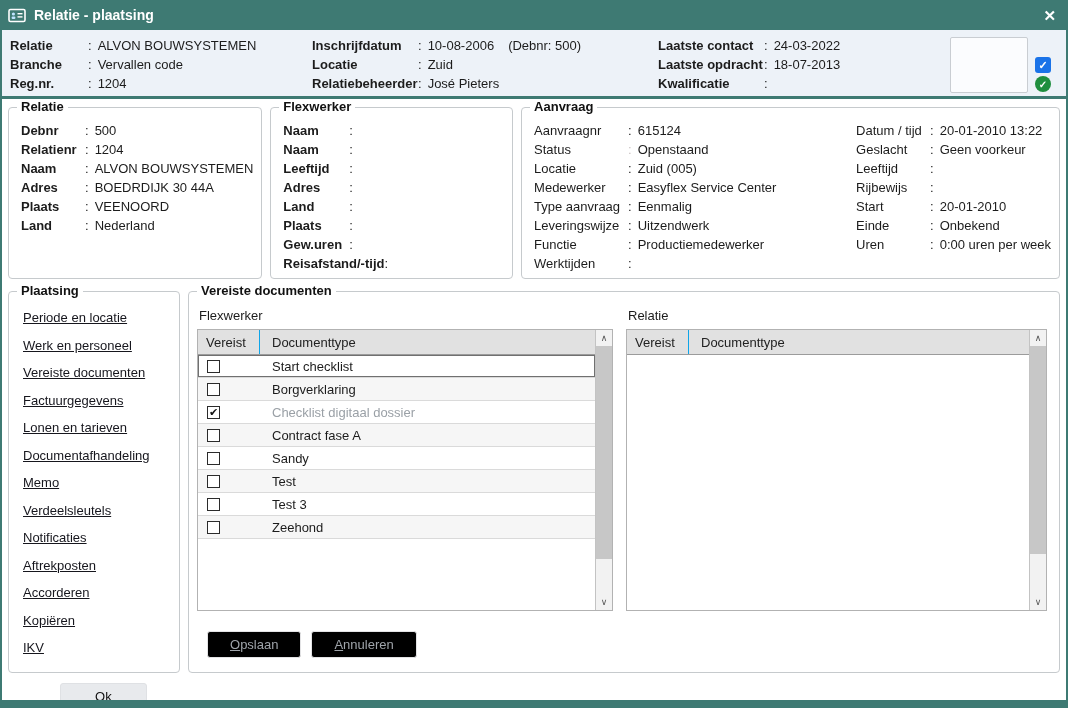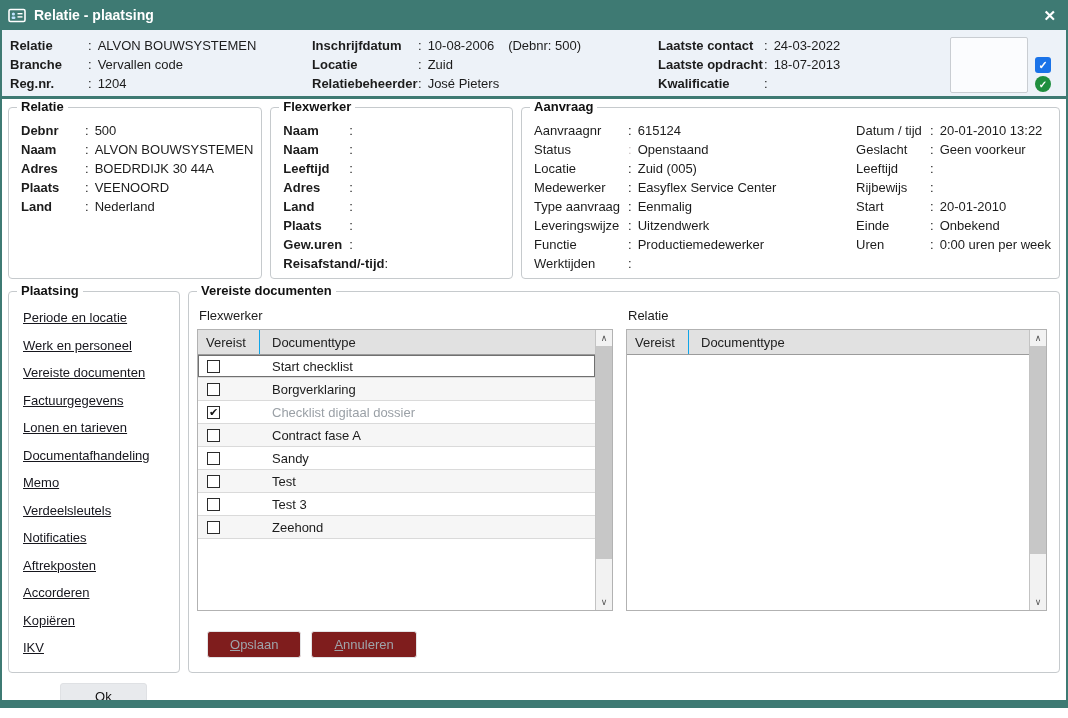--- a/index.html
+++ b/index.html
@@ -76,21 +76,21 @@
   .cell-v{width:62px;display:flex;align-items:center;}
   .cb{width:13px;height:13px;border:1.5px solid #2b2b2b;background:#fff;margin-left:9px;
     font-size:11px;line-height:11px;text-align:center;color:#111;}
   .cell-d{padding-left:12px;}
   .muted{color:#9aa0a6;}
   .sb{width:17px;border-left:1px solid #c3c3c3;background:#f2f2f2;display:flex;flex-direction:column;flex:0 0 17px;}
   .sb-btn{height:16px;text-align:center;font-size:9px;color:#555;line-height:16px;user-select:none;cursor:pointer;}
   .sb-track{flex:1;position:relative;}
   .sb-thumb{position:absolute;left:0;right:0;top:0;background:#c7c7c7;}
   .btnrow{margin:20px 0 0 10px;display:flex;gap:10px;}
-  .btn{font-size:13px;padding:5px 22px;border-radius:3px;background:#7f1d1d;border:1px solid #e3e3e5;
+  .btn{font-size:13px;padding:5px 22px;border-radius:3px;background:#000000;border:1px solid #e3e3e5;
     color:#9fa4aa;cursor:default;}
   .accel{text-decoration:underline;}
   .footer{margin:10px 0 0 4px;padding-left:48px;}
   .btn-ok{font-size:13px;padding:5px 34px;border-radius:3px;background:#e8eaed;border:1px solid #dfe1e4;
     color:#111;cursor:pointer;}
 </style>
 </head>
 <body>
 
 <div class="window">
@@ -135,20 +135,21 @@
   <div class="divider"></div>
 
   <div class="main">
 
     <div class="panels">
 
       <div class="groupbox gb-relatie">
         <span class="legend">Relatie</span>
         <div class="fields">
           <div class="frow"><span class="flabel">Debnr</span><span class="colon">:</span><span>500</span></div>
+          <div class="frow"><span class="flabel">Relatienr</span><span class="colon">:</span><span>1204</span></div>
           <div class="frow"><span class="flabel">Naam</span><span class="colon">:</span><span>ALVON BOUWSYSTEMEN</span></div>
           <div class="frow"><span class="flabel">Adres</span><span class="colon">:</span><span>BOEDRDIJK 30 44A</span></div>
           <div class="frow"><span class="flabel">Plaats</span><span class="colon">:</span><span>VEENOORD</span></div>
           <div class="frow"><span class="flabel">Land</span><span class="colon">:</span><span>Nederland</span></div>
         </div>
       </div>
 
       <div class="groupbox gb-flex">
         <span class="legend">Flexwerker</span>
         <div class="fields">

